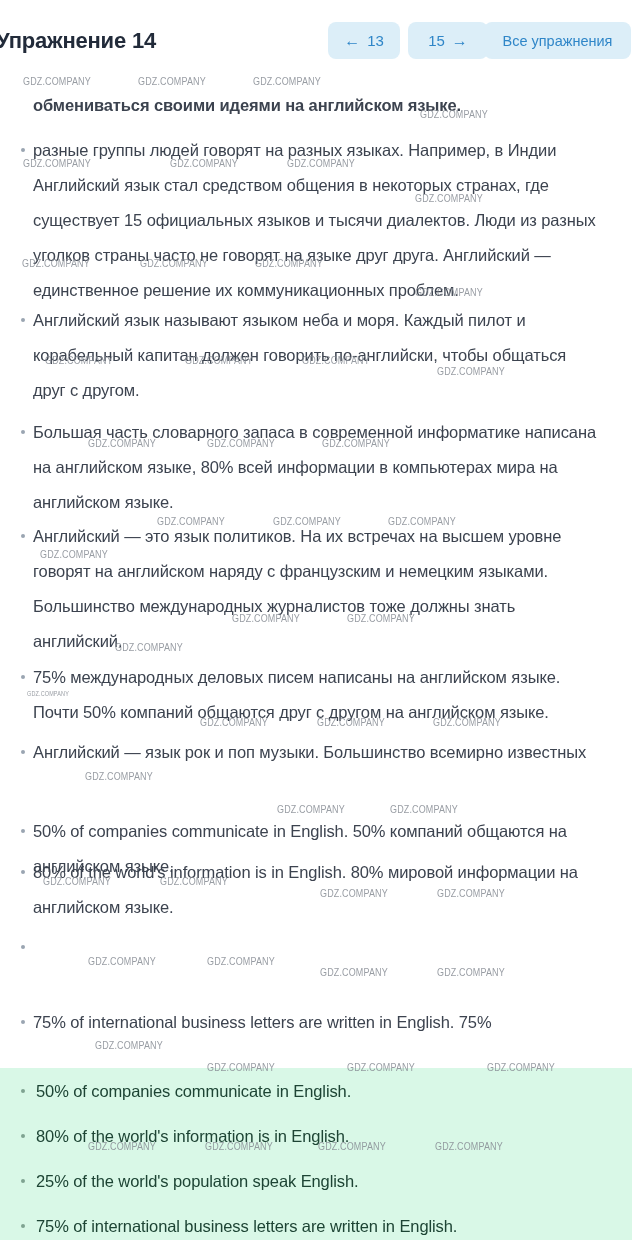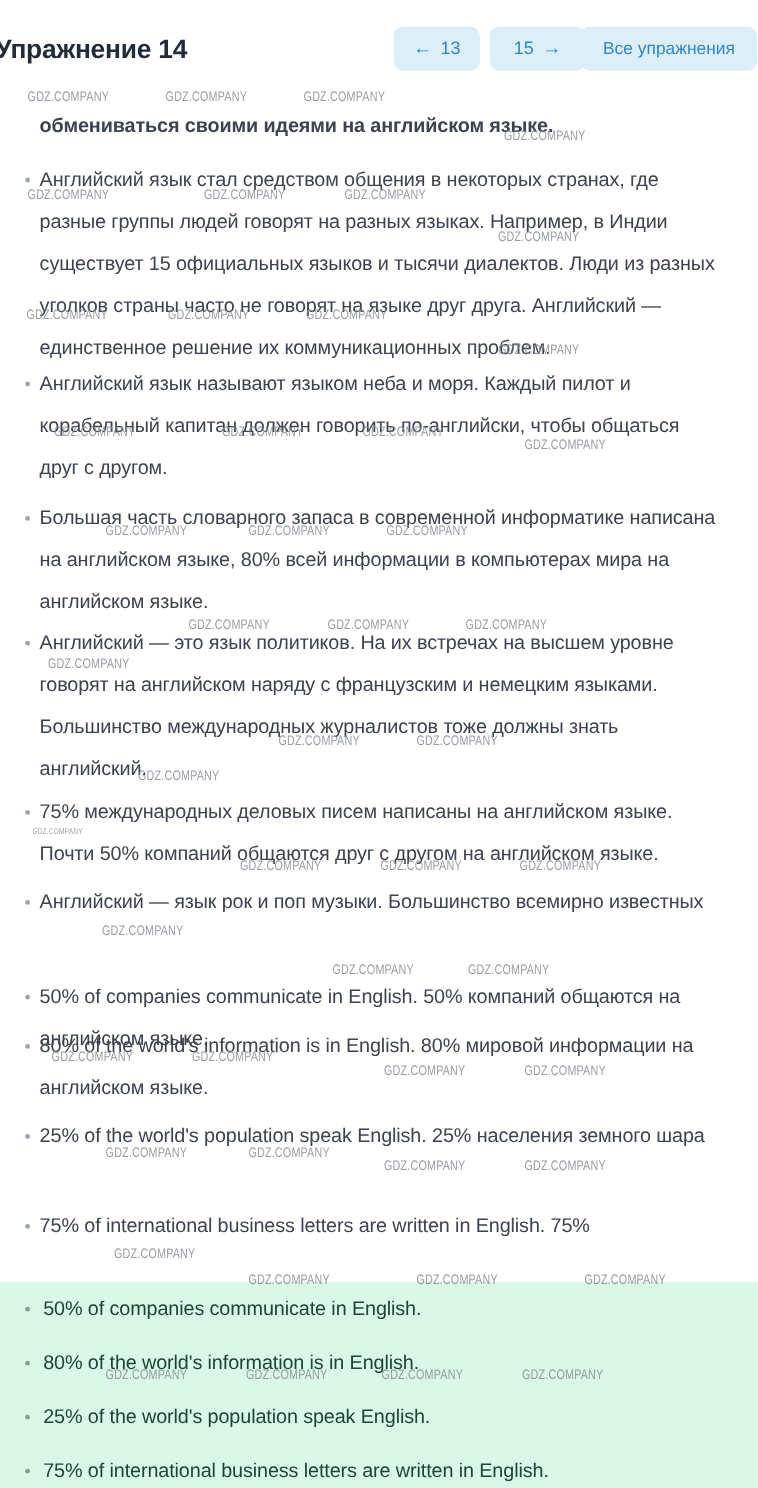--- a/index.html
+++ b/index.html
@@ -90,22 +90,22 @@
       <span>Все упражнения</span>
     </button>
   </div>
 
   <div id="content">
       <div class="para" style="top: 88px; font-weight: bold;">
         <div class="line">обмениваться своими идеями на английском языке.</div>
       </div>
       <div class="para" style="top: 133px;">
         <span class="dot"></span>
+        <div class="line">разные группы людей говорят на разных языках. Например, в Индии</div>
         <div class="line">Английский язык стал средством общения в некоторых странах, где</div>
-        <div class="line">разные группы людей говорят на разных языках. Например, в Индии</div>
         <div class="line">существует 15 официальных языков и тысячи диалектов. Люди из разных</div>
         <div class="line">уголков страны часто не говорят на языке друг друга. Английский —</div>
         <div class="line">единственное решение их коммуникационных проблем.</div>
       </div>
       <div class="para" style="top: 303px;">
         <span class="dot"></span>
         <div class="line">Английский язык называют языком неба и моря. Каждый пилот и</div>
         <div class="line">корабельный капитан должен говорить по-английски, чтобы общаться</div>
         <div class="line">друг с другом.</div>
       </div>
@@ -136,21 +136,20 @@
         <div class="line">50% of companies communicate in English. 50% компаний общаются на</div>
         <div class="line">английском языке.</div>
       </div>
       <div class="para" style="top: 855px;">
         <span class="dot"></span>
         <div class="line">80% of the world's information is in English. 80% мировой информации на</div>
         <div class="line">английском языке.</div>
       </div>
       <div class="para" style="top: 930px;">
         <span class="dot"></span>
-        <div class="line">25% of the world's population speak English. 25% населения земного шара</div>
       </div>
       <div class="para" style="top: 1005px;">
         <span class="dot"></span>
         <div class="line">75% of international business letters are written in English. 75%</div>
       </div>
     </div>
 
   <div class="answers" id="answers">
       <div class="ans-item" style="top: 6px;">
         <span class="dot"></span>

